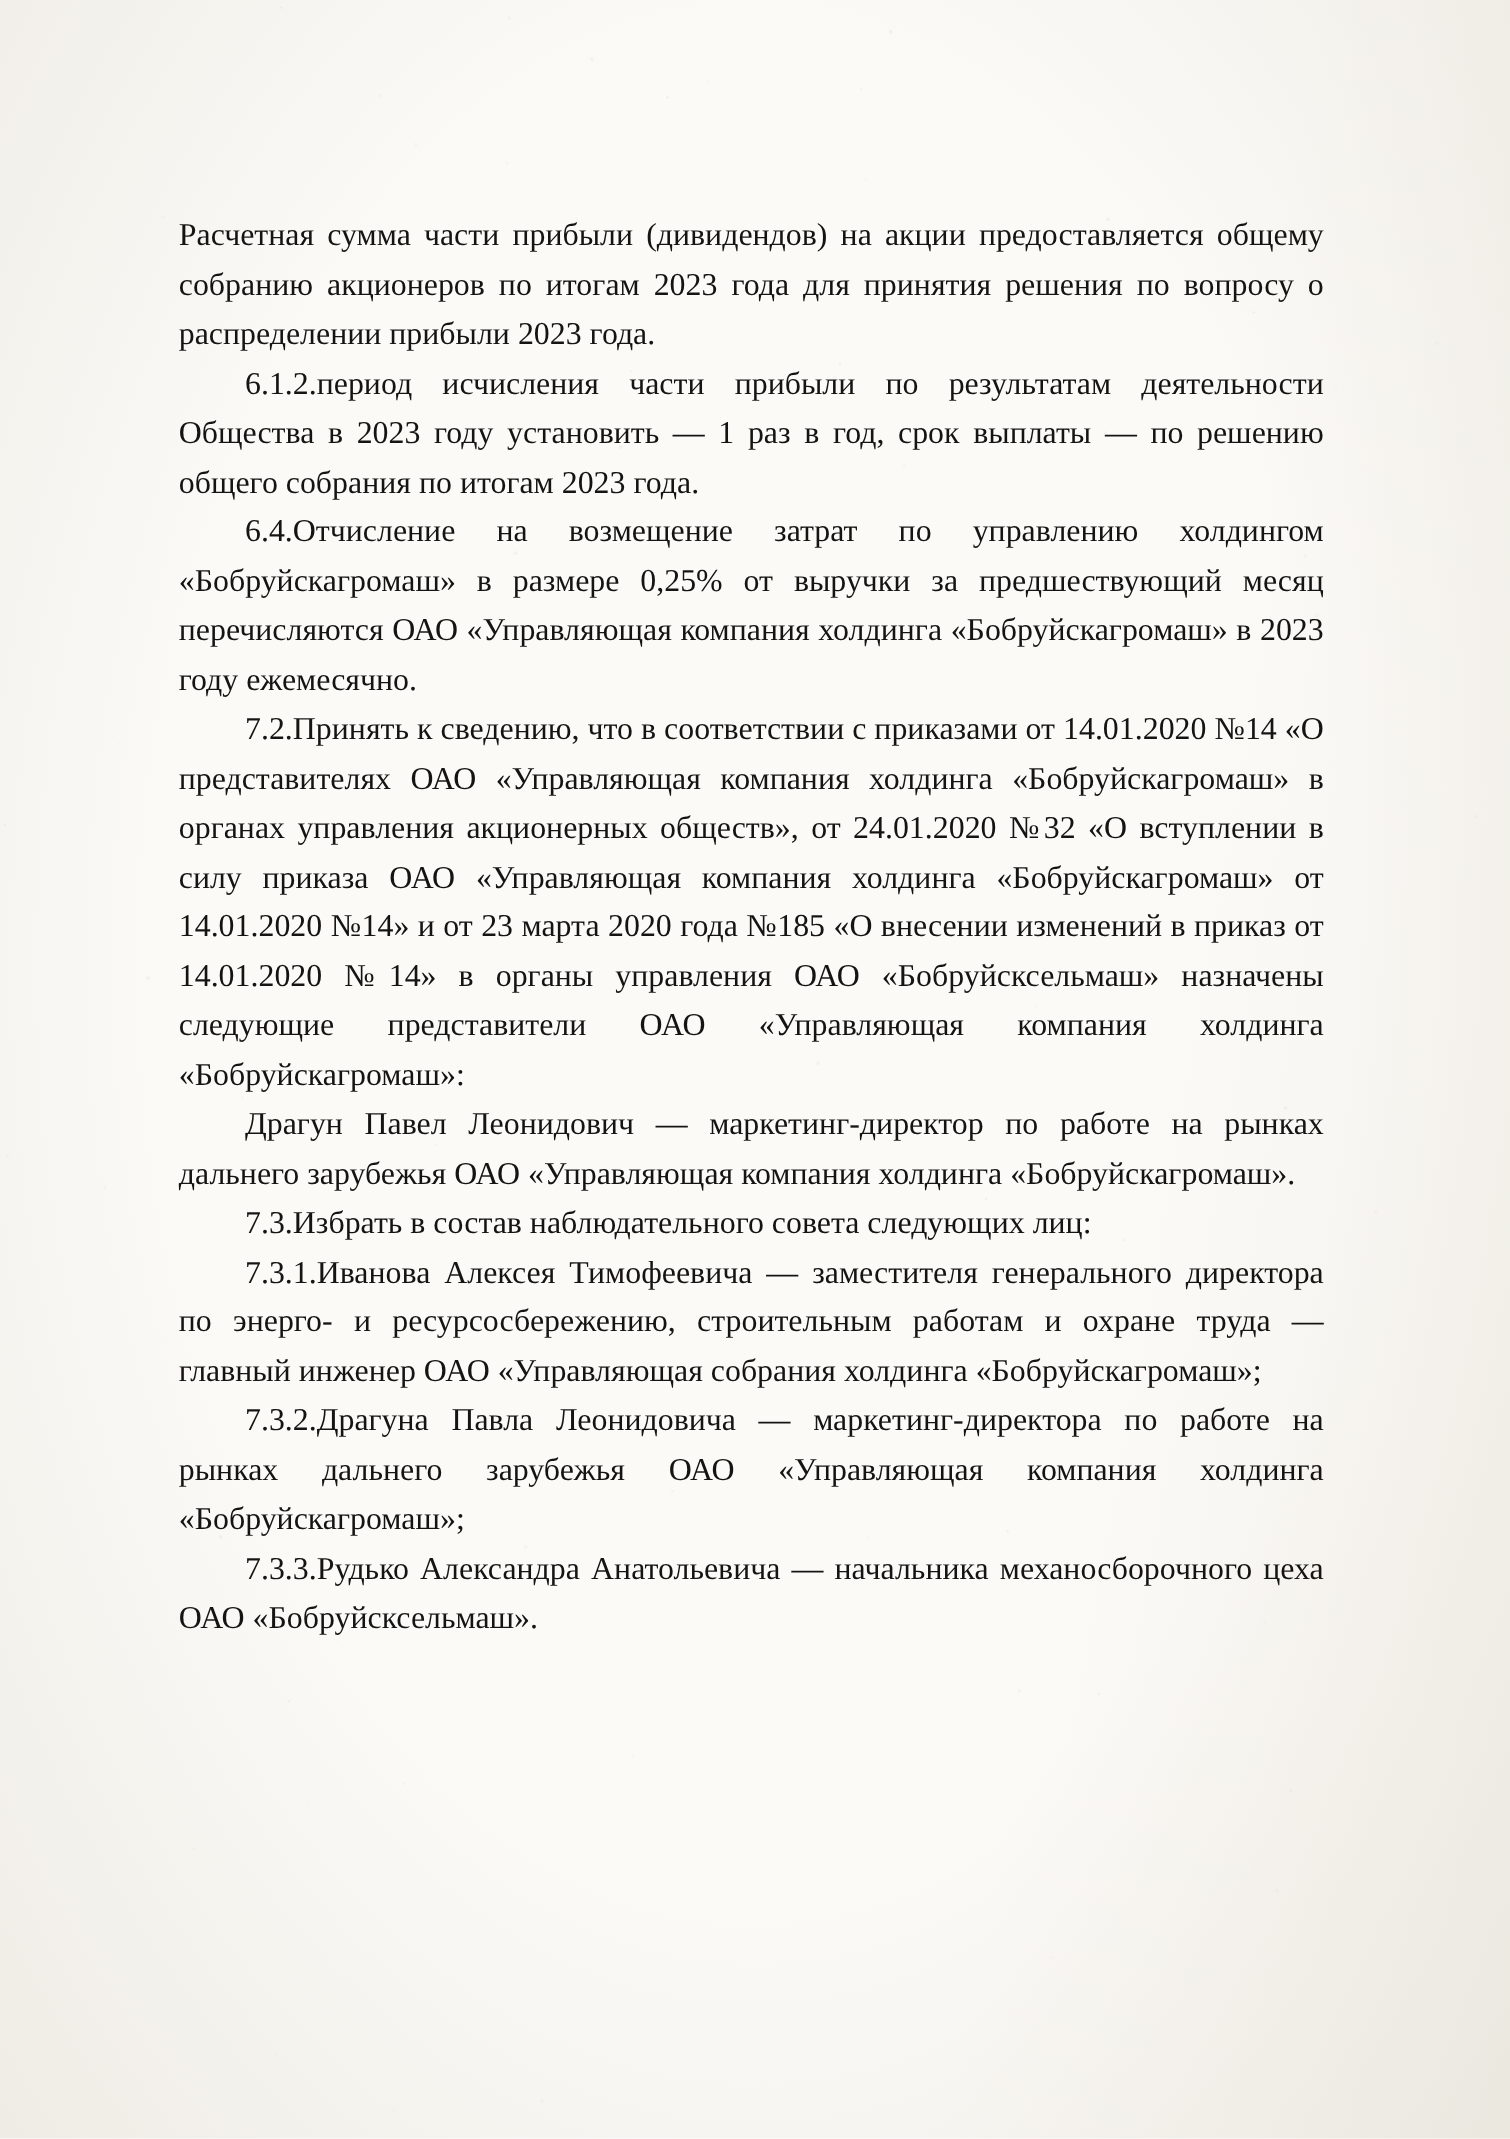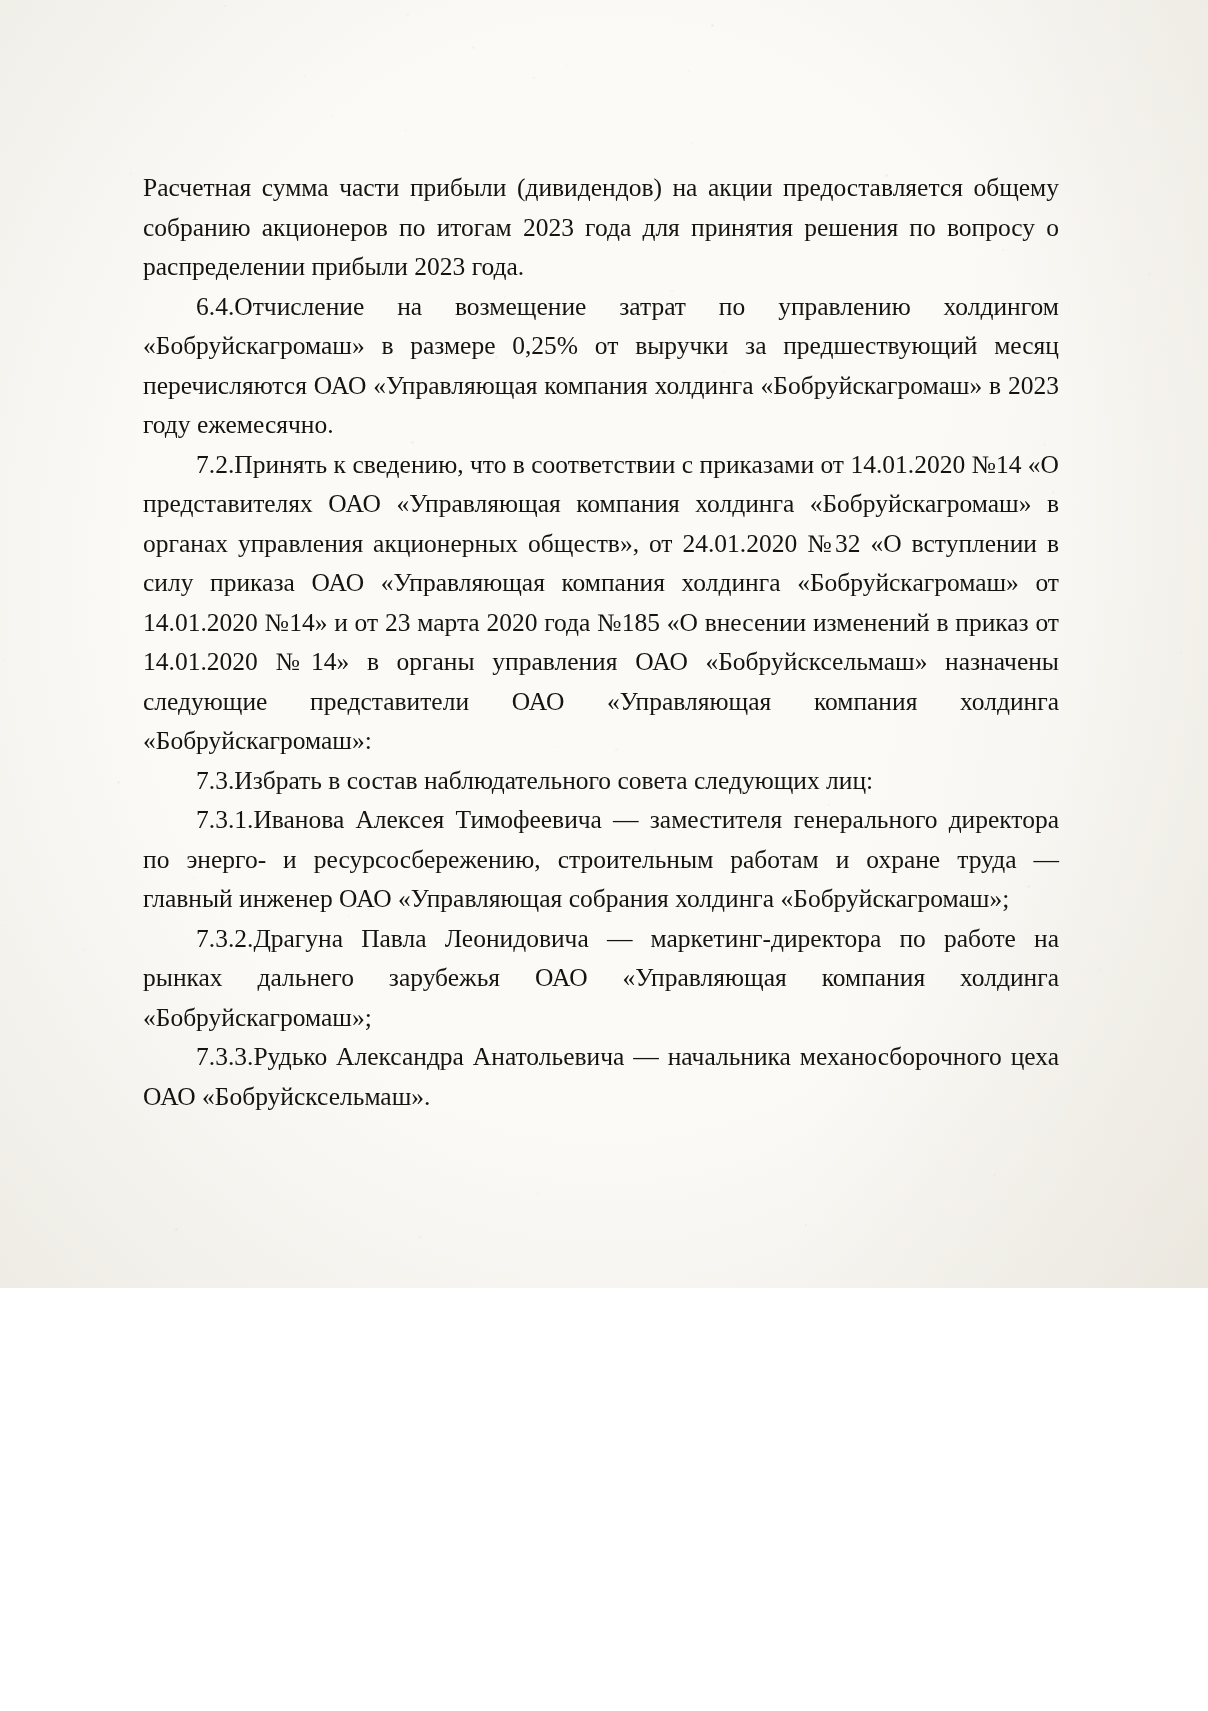--- a/index.html
+++ b/index.html
@@ -5,21 +5,21 @@
 <style>
   html, body {
     margin: 0;
     padding: 0;
     background: #ffffff;
   }
 
   .page {
     position: relative;
     width: 1208px;
-    height: 1288px;
+    height: 1711px;
     margin: 0 auto;
     background: #fbfaf7;
     overflow: hidden;
   }
 
   
   .page::before {
     content: "";
     position: absolute;
     inset: 0;
@@ -181,30 +181,32 @@
       <i style="width: 1.8px; height: 1.8px; left: 274px; top: 1317px; opacity: 0.16;"></i>
       <i style="width: 2.9px; height: 2.9px; left: 406px; top: 13px; opacity: 0.26;"></i>
       <i style="width: 3px; height: 3px; left: 711px; top: 24px; opacity: 0.41;"></i>
       <i style="width: 2.1px; height: 2.1px; left: 878px; top: 1354px; opacity: 0.29;"></i>
     </div>
 
   <div class="content">
 
     <p>Расчетная сумма части прибыли (дивидендов) на акции предоставляется общему собранию акционеров по итогам 2023 года для принятия решения по вопросу о распределении прибыли 2023 года.</p>
 
+    <p class="ind">6.1.2.период исчисления части прибыли по результатам деятельности Общества в 2023 году установить — 1 раз в год, срок выплаты — по решению общего собрания по итогам 2023 года.</p>
 
 
 
     <p class="ind">6.4.Отчисление на возмещение затрат по управлению холдингом «Бобруйскагромаш» в размере 0,25% от выручки за предшествующий месяц перечисляются ОАО «Управляющая компания холдинга «Бобруйскагромаш» в 2023 году ежемесячно.</p>
 
 
 
     <p class="ind">7.2.Принять к сведению, что в соответствии с приказами от 14.01.2020 №14 «О представителях ОАО «Управляющая компания холдинга «Бобруйскагромаш» в органах управления акционерных обществ», от 24.01.2020 №32 «О вступлении в силу приказа ОАО «Управляющая компания холдинга «Бобруйскагромаш» от 14.01.2020 №14» и от 23 марта 2020 года №185 «О внесении изменений в приказ от 14.01.2020 №14» в органы управления ОАО «Бобруйсксельмаш» назначены следующие представители ОАО «Управляющая компания холдинга «Бобруйскагромаш»:</p>
 
 
+    <p class="ind">Драгун Павел Леонидович — маркетинг-директор по работе на рынках дальнего зарубежья ОАО «Управляющая компания холдинга «Бобруйскагромаш».</p>
 
     <p class="ind no-just">7.3.Избрать в состав наблюдательного совета следующих лиц:</p>
 
     <p class="ind">7.3.1.Иванова Алексея Тимофеевича — заместителя генерального директора по энерго- и ресурсосбережению, строительным работам и охране труда — главный инженер ОАО «Управляющая собрания холдинга «Бобруйскагромаш»;</p>
 
     <p class="ind">7.3.2.Драгуна Павла Леонидовича — маркетинг-директора по работе на рынках дальнего зарубежья ОАО «Управляющая компания холдинга «Бобруйскагромаш»;</p>
 
     <p class="ind">7.3.3.Рудько Александра Анатольевича — начальника механосборочного цеха ОАО «Бобруйсксельмаш».</p>
 
   </div>

